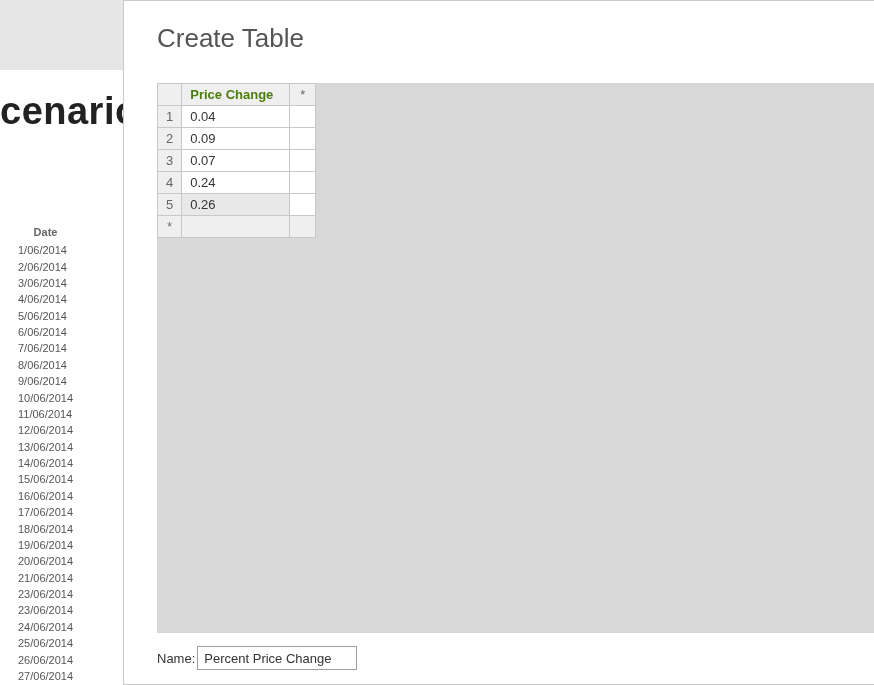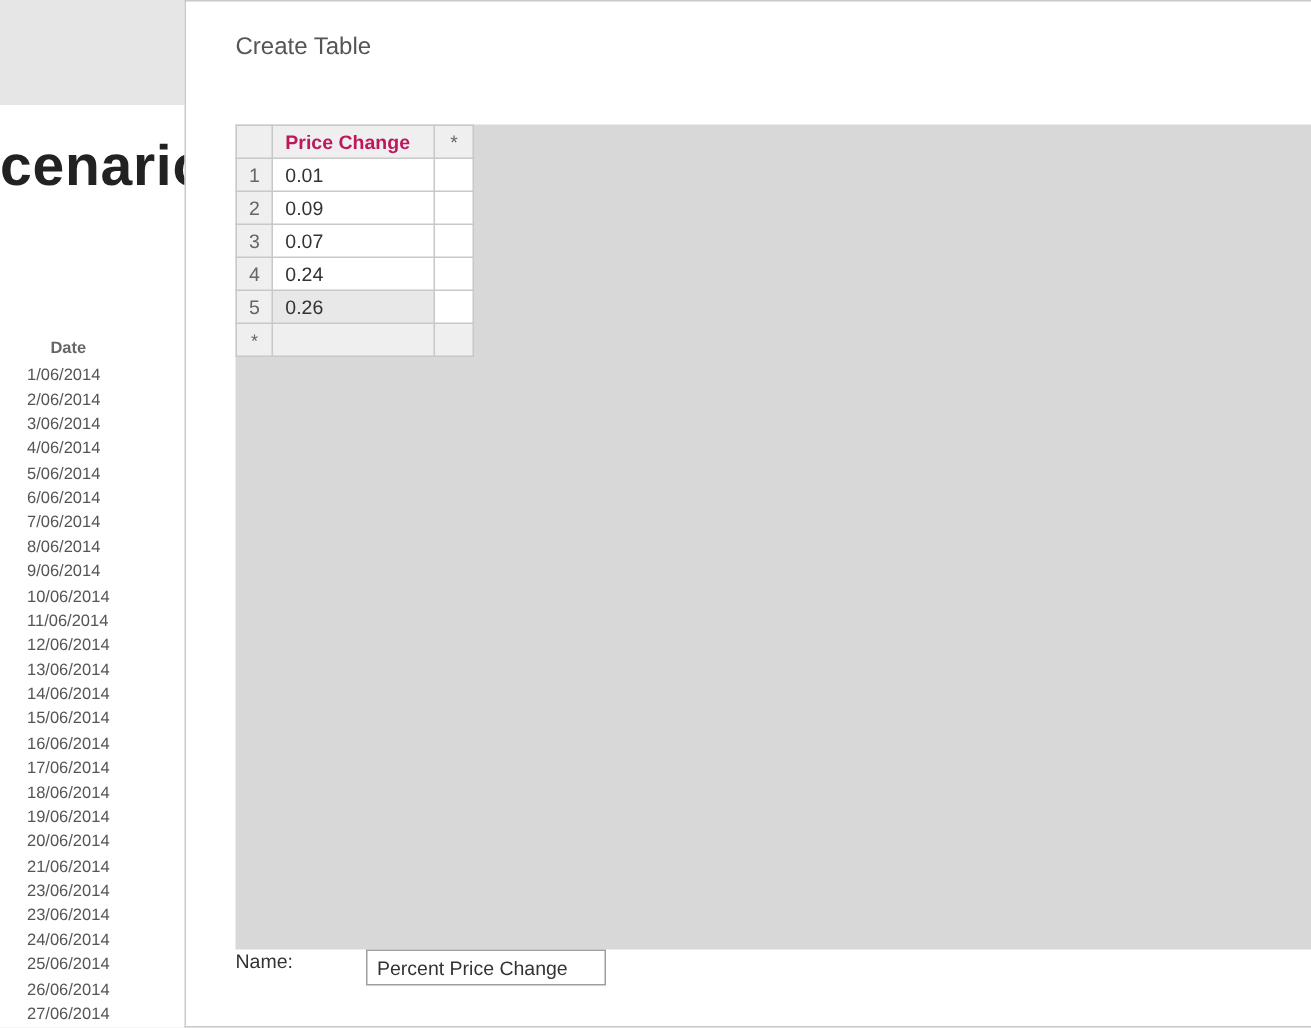--- a/index.html
+++ b/index.html
@@ -49,21 +49,21 @@
     position: absolute;
     left: 123px; top: 0;
     width: 751px; height: 685px;
     background: #ffffff;
     border: 1px solid #c9c9c9;
     border-right: none;
   }
   .dialog-title {
     position: absolute;
     left: 33px; top: 22px;
-    font-size: 16px;
+    font-size: 26px;
     font-weight: 300;
     color: #555;
   }
   .grid-wrap {
     position: absolute;
     left: 33px; top: 82px;
     right: 0;
     height: 550px;
     background: #d8d8d8;
   }
@@ -75,21 +75,21 @@
   }
   table.grid th, table.grid td {
     border: 1px solid #c8c8c8;
     height: 22px;
     text-align: left;
     padding: 0 8px;
   }
   table.grid th {
     background: #efefef;
     font-weight: 600;
-    color: #be185d;
+    color: #4d7c0f;
   }
   table.grid .rownum {
     background: #efefef;
     width: 24px;
     text-align: center;
     color: #666;
     font-weight: 400;
     font-style: normal;
   }
   table.grid .addcol {
@@ -107,38 +107,38 @@
   table.grid tr.newrow .rownum {
     font-size: 12px;
     color: #666;
   }
   table.grid td.valcell {
     width: 108px;
   }
 
   .name-row {
     position: absolute;
-    left: 33px; bottom: 27px;
+    left: 33px; bottom: 14px;
     display: flex;
-    gap: 26px;
+    align-items: center;
+    gap: 2px;
     font-size: 13px;
   }
   .name-row label {
     color: #333;
   }
   .name-row input {
     height: 24px;
     width: 160px;
     border: 1px solid #9e9e9e;
     padding: 2px 6px;
     font-size: 13px;
     font-family: inherit;
     color: #333;
     background: #fff;
-    margin-left: 23px;
   }
 </style>
 </head>
 <body>
 
 <div class="bg-topbar"></div>
 <div class="bg-main"></div>
 <div class="bg-heading">cenario</div>
 
 <table class="bg-table">
@@ -243,21 +243,21 @@
       <thead>
         <tr>
           <th class="rownum"></th>
           <th>Price Change</th>
           <th class="addcol">*</th>
         </tr>
       </thead>
       <tbody id="grid-body">
           <tr>
             <td class="rownum">1</td>
-            <td class="valcell">0.01</td>
+            <td class="valcell">0.04</td>
             <td class="addcol"></td>
           </tr>
           <tr>
             <td class="rownum">2</td>
             <td class="valcell">0.09</td>
             <td class="addcol"></td>
           </tr>
           <tr>
             <td class="rownum">3</td>
             <td class="valcell">0.07</td>

